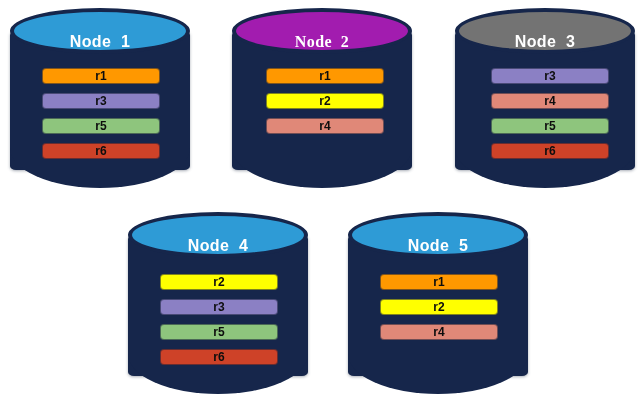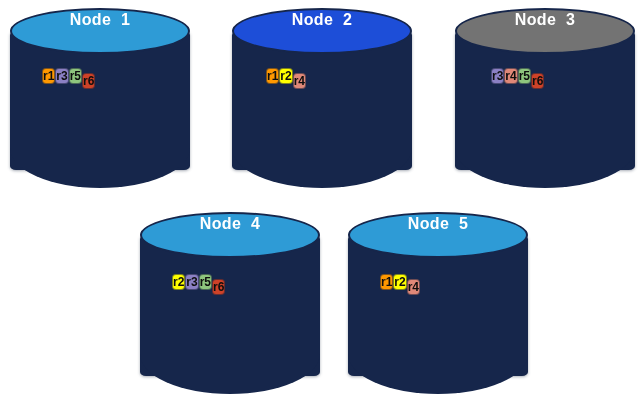--- a/index.html
+++ b/index.html
@@ -30,40 +30,39 @@
     background:#16264B;
     border-bottom-left-radius:50% 100%;
     border-bottom-right-radius:50% 100%;
   }
   
   .cyl-top{
     position:absolute;
     left:0;
     background:#2E9BD6;
     border-radius:50%;
-    border:2px solid #404040;
+    border:4px solid #404040;
     box-sizing:border-box;
     display:flex;
-    align-items:flex-start;
+    align-items:flex-end;
     justify-content:center;
   }
   .node-title{
     color:#ffffff;
     font-size:16px;
     font-weight:bold;
     letter-spacing:.4px;
     white-space:pre;
     transform:translateY(1px);
   }
 
   .bars{
     position:absolute;
     display:flex;
-    flex-direction:row;
-    align-items:center;
+    flex-direction:column;
   }
   .bar{
     height:16px;
     border-radius:4px;
     border:1px solid rgba(20,30,55,.55);
     box-sizing:border-box;
     display:flex;
     align-items:center;
     justify-content:center;
     margin-bottom:9px;
@@ -98,21 +97,21 @@
           <span class="bar-label">r5</span>
         </div>
         <div class="bar" style="background: rgb(206, 66, 40);">
           <span class="bar-label">r6</span>
         </div>
       </div>
     </div>
     <div class="node" style="left: 232px; top: 8px; width: 180px; height: 180px;">
       <div class="cyl-body" style="top: 23px; width: 180px; height: 139px; background: rgb(22, 38, 75);"></div>
       <div class="cyl-bottom" style="top: 140px; width: 180px; height: 40px; background: rgb(22, 38, 75);"></div>
-      <div class="cyl-top" style="top: 0px; width: 180px; height: 46px; background: #1d4ed8; border-color: rgb(22, 38, 75);">
+      <div class="cyl-top" style="top: 0px; width: 180px; height: 46px; background: #a21caf; border-color: rgb(22, 38, 75); font-family: Liberation Serif, serif;">
         <span class="node-title">Node  2</span>
       </div>
       <div class="bars" style="left: 34px; top: 60px; width: 118px;">
         <div class="bar" style="background: rgb(255, 152, 0);">
           <span class="bar-label">r1</span>
         </div>
         <div class="bar" style="background: rgb(255, 255, 0);">
           <span class="bar-label">r2</span>
         </div>
         <div class="bar" style="background: rgb(224, 136, 120);">
@@ -134,21 +133,21 @@
           <span class="bar-label">r4</span>
         </div>
         <div class="bar" style="background: rgb(142, 197, 125);">
           <span class="bar-label">r5</span>
         </div>
         <div class="bar" style="background: rgb(206, 66, 40);">
           <span class="bar-label">r6</span>
         </div>
       </div>
     </div>
-    <div class="node" style="left: 128px; top: 212px; width: 180px; height: 182px; margin-left: 12px;">
+    <div class="node" style="left: 128px; top: 212px; width: 180px; height: 182px;">
       <div class="cyl-body" style="top: 23px; width: 180px; height: 141px; background: rgb(22, 38, 75);"></div>
       <div class="cyl-bottom" style="top: 142px; width: 180px; height: 40px; background: rgb(22, 38, 75);"></div>
       <div class="cyl-top" style="top: 0px; width: 180px; height: 46px; background: rgb(46, 155, 214); border-color: rgb(22, 38, 75);">
         <span class="node-title">Node  4</span>
       </div>
       <div class="bars" style="left: 32px; top: 62px; width: 118px;">
         <div class="bar" style="background: rgb(255, 255, 0);">
           <span class="bar-label">r2</span>
         </div>
         <div class="bar" style="background: rgb(139, 128, 196);">

